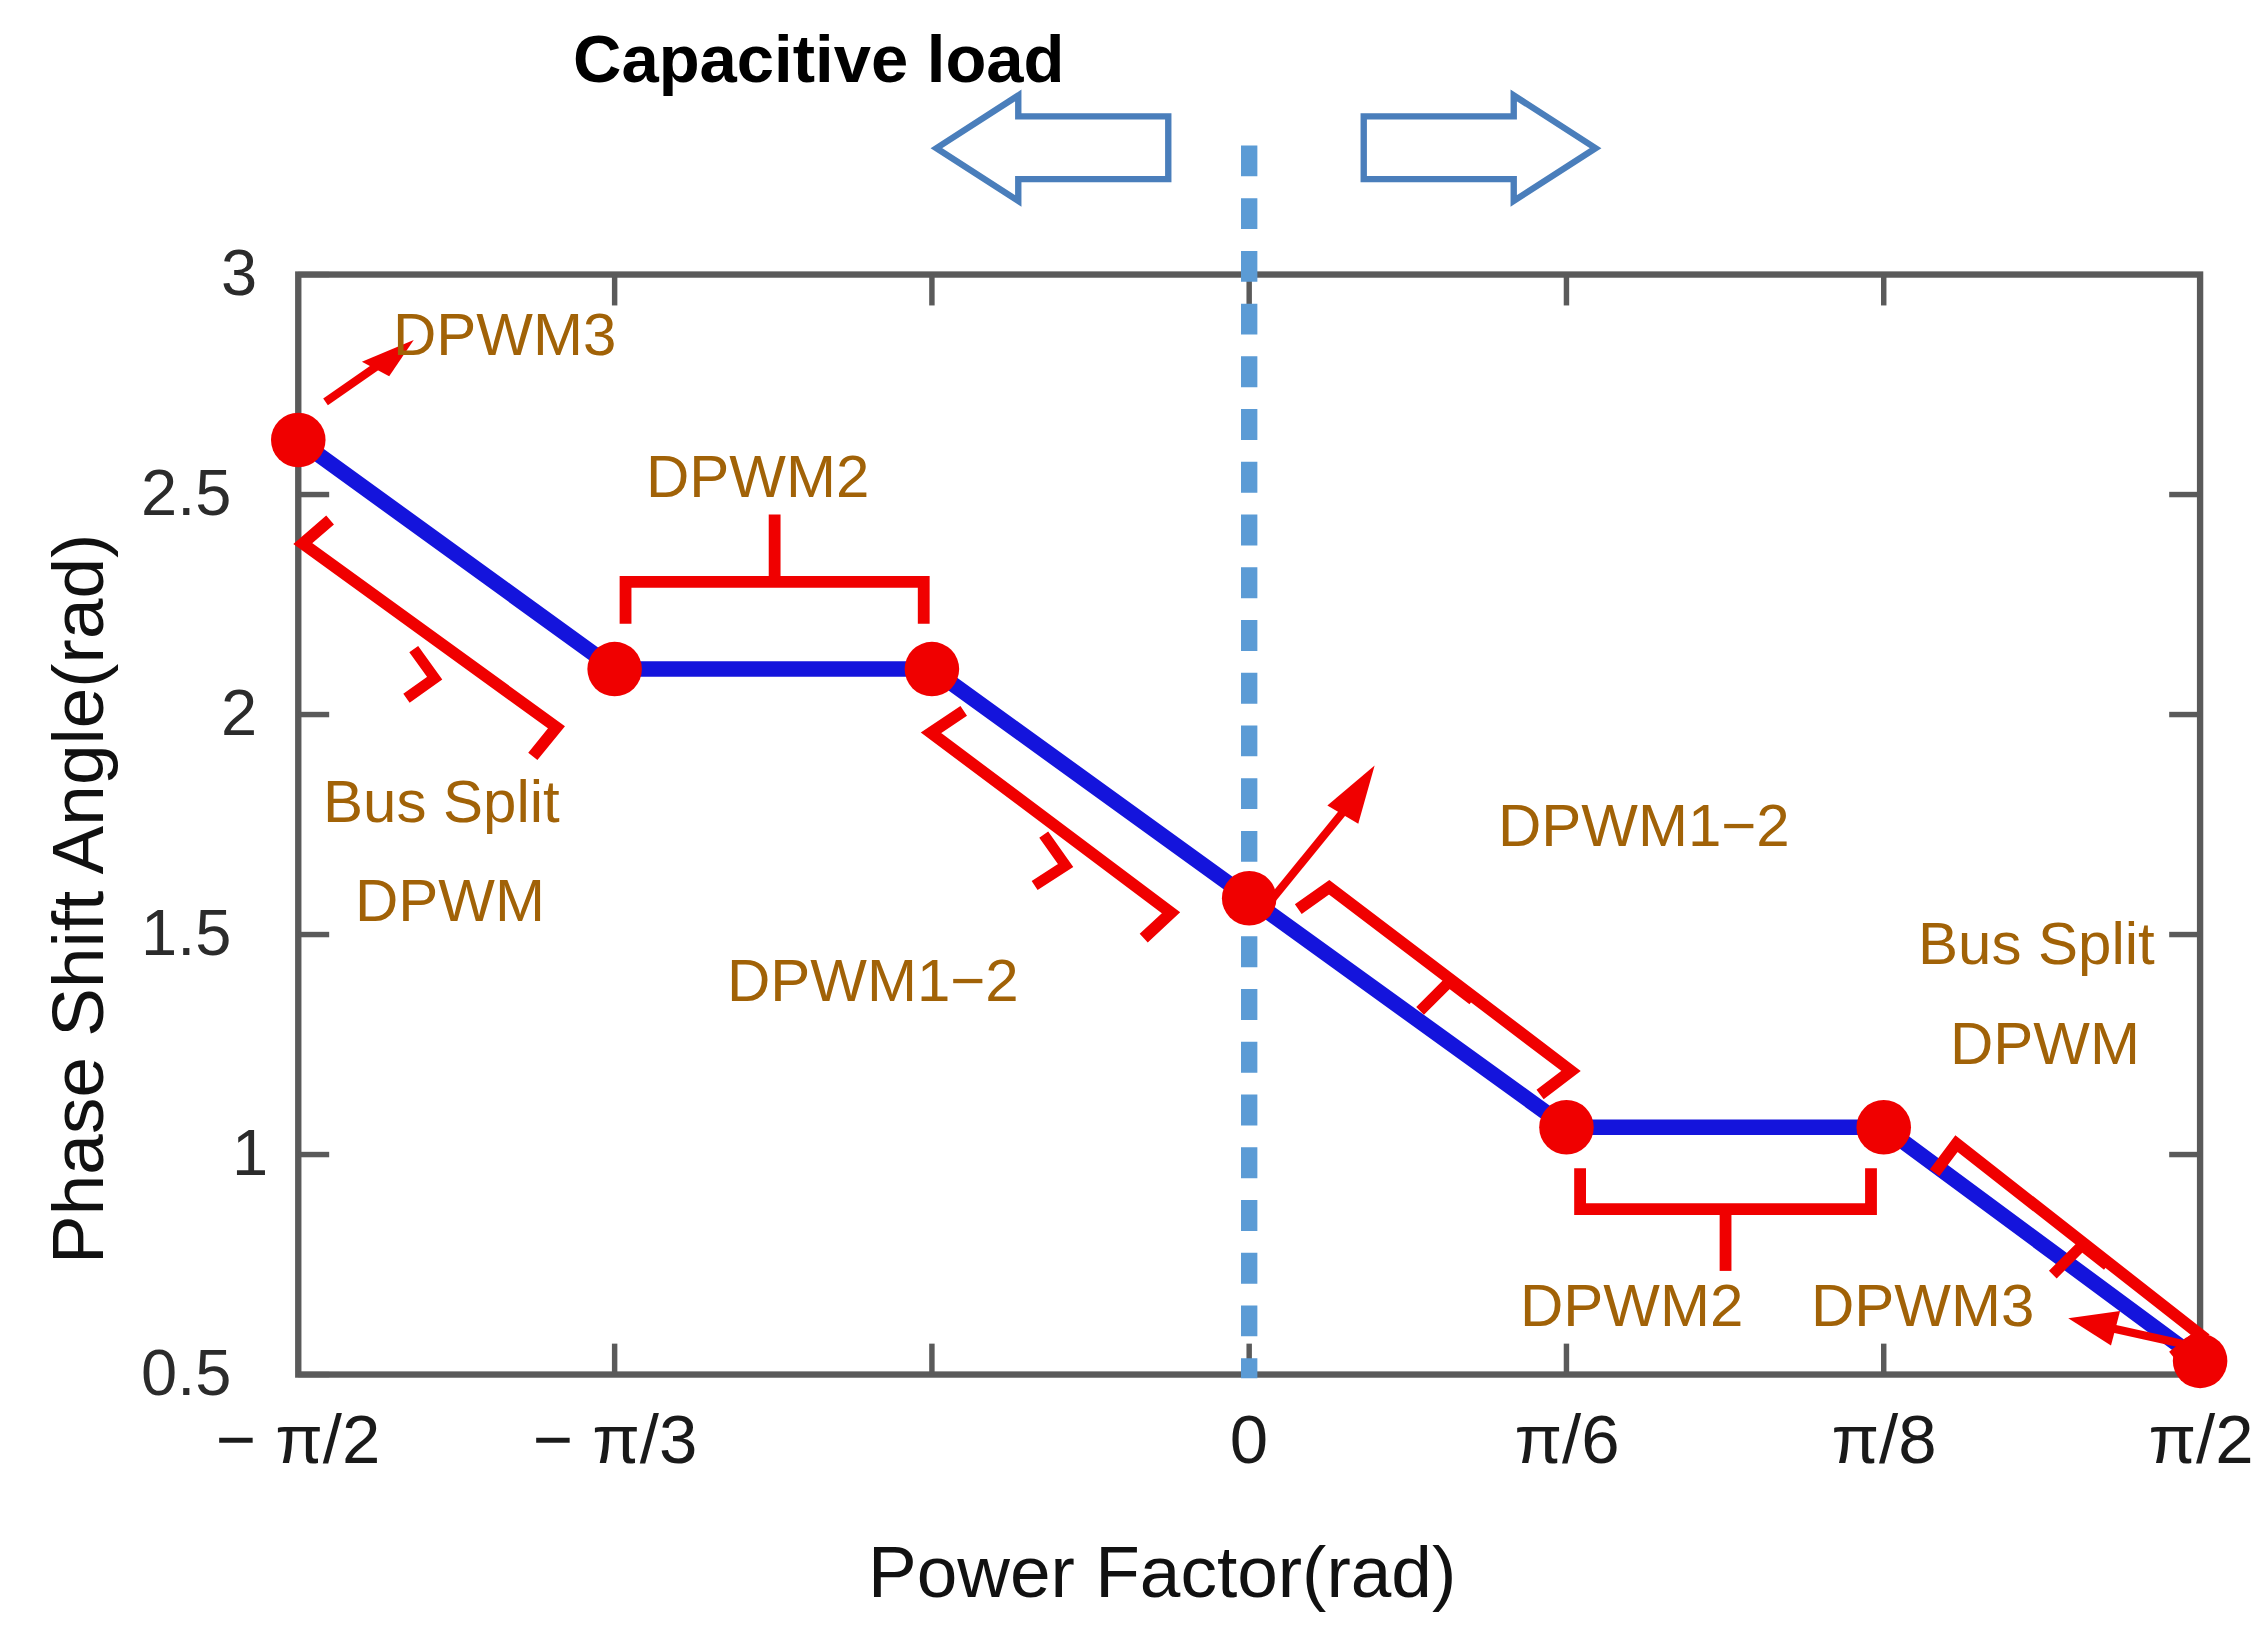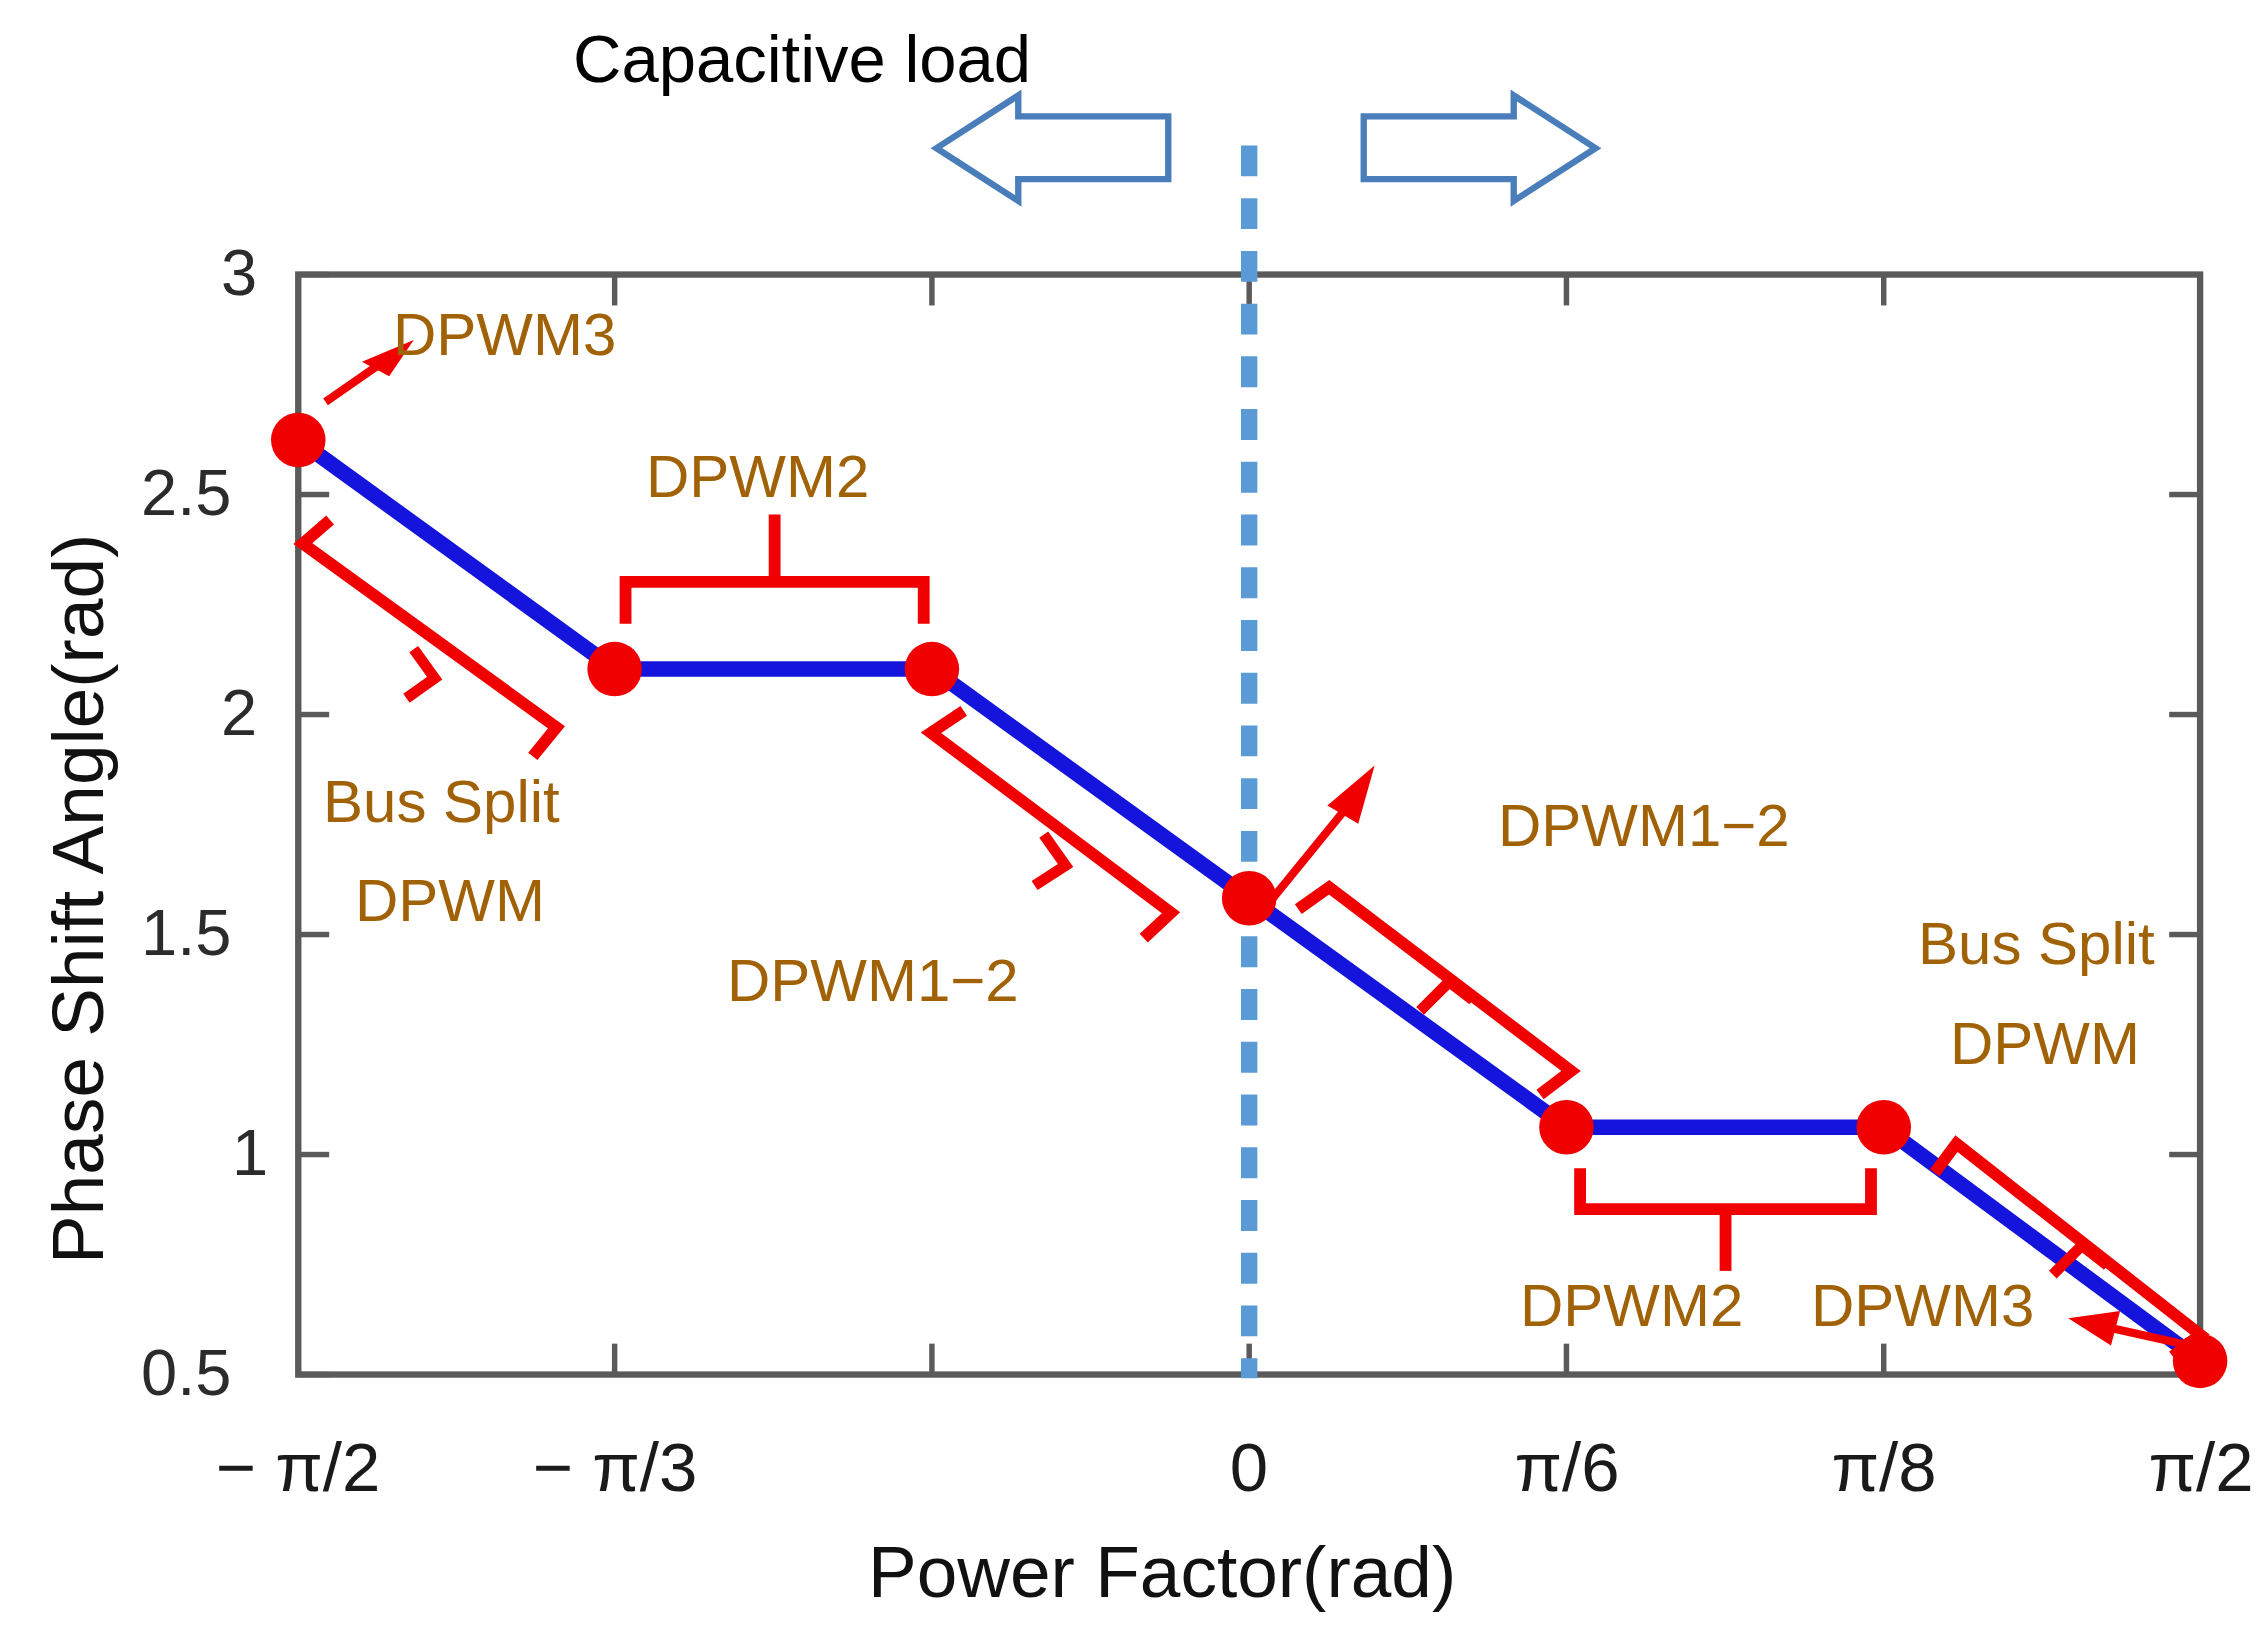--- a/index.html
+++ b/index.html
@@ -1,22 +1,22 @@
 <!DOCTYPE html>
 <html style="font-size:14.5px"><head>
 <meta charset="utf-8">
 <style>
   html,body{margin:0;padding:0;background:#fff;}
   body{width:2262px;height:1650px;font-family:"Liberation Sans",sans-serif;overflow:hidden;}
   #stage{position:relative;width:2262px;height:1650px;background:#ffffff;}
   #stage svg{position:absolute;left:0;top:0;}
-  .hdr{position:absolute;font-family:"Liberation Sans",sans-serif;font-weight:400;color:#000;white-space:nowrap;}
+  .hdr{position:absolute;font-family:"Liberation Sans",sans-serif;font-weight:700;color:#000;white-space:nowrap;}
   .load-title{font-size:67px;letter-spacing:0px;}
   .axis-num{position:absolute;font-size:65px;color:#2b2b2b;white-space:nowrap;font-family:"Liberation Sans",sans-serif;}
-  .xtick{position:absolute;font-size:69px;color:#1a1a1a;white-space:nowrap;text-align:center;font-family:"Liberation Sans",sans-serif;margin-top:28px;}
+  .xtick{position:absolute;font-size:69px;color:#1a1a1a;white-space:nowrap;text-align:center;font-family:"Liberation Sans",sans-serif;}
   .axlabel{position:absolute;font-size:73px;color:#111;white-space:nowrap;font-family:"Liberation Sans",sans-serif;}
   .ylabel{transform-origin:0 0;transform:rotate(-90deg);}
   .ann{position:absolute;font-size:60px;color:#a16207;white-space:nowrap;font-family:"Liberation Sans",sans-serif;}
 </style>
 </head>
 <body>
 
 <div id="stage">
 
   <div class="hdr load-title" style="left:573px;top:20px;">Capacitive load</div>

